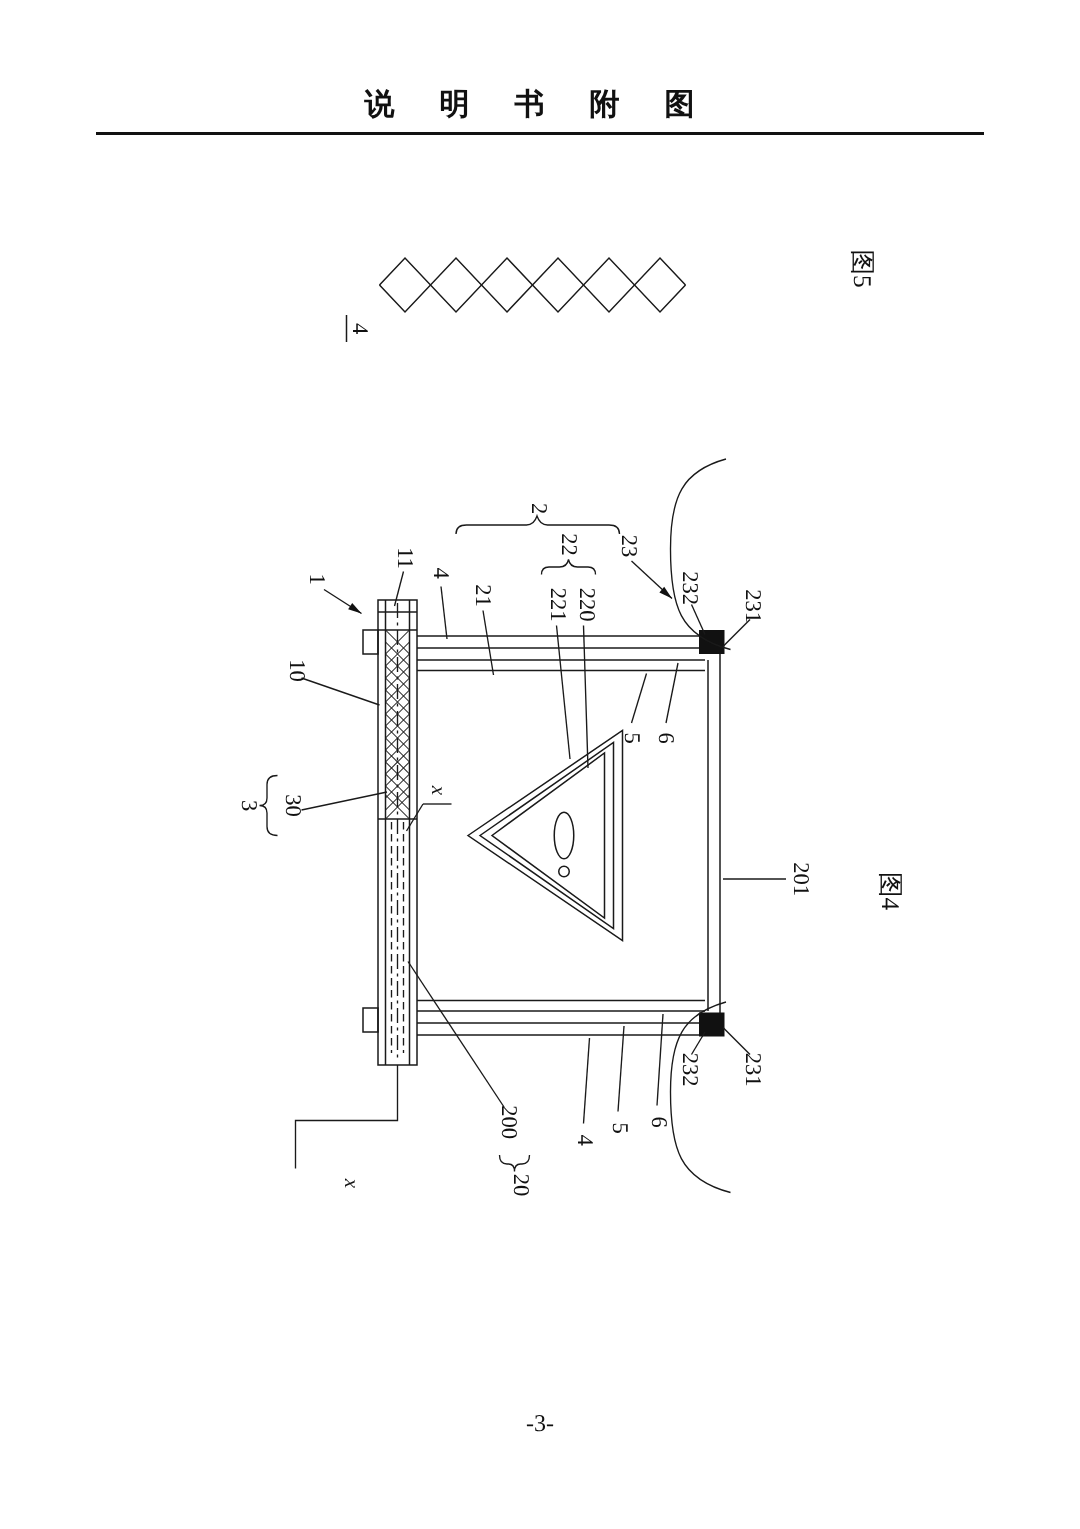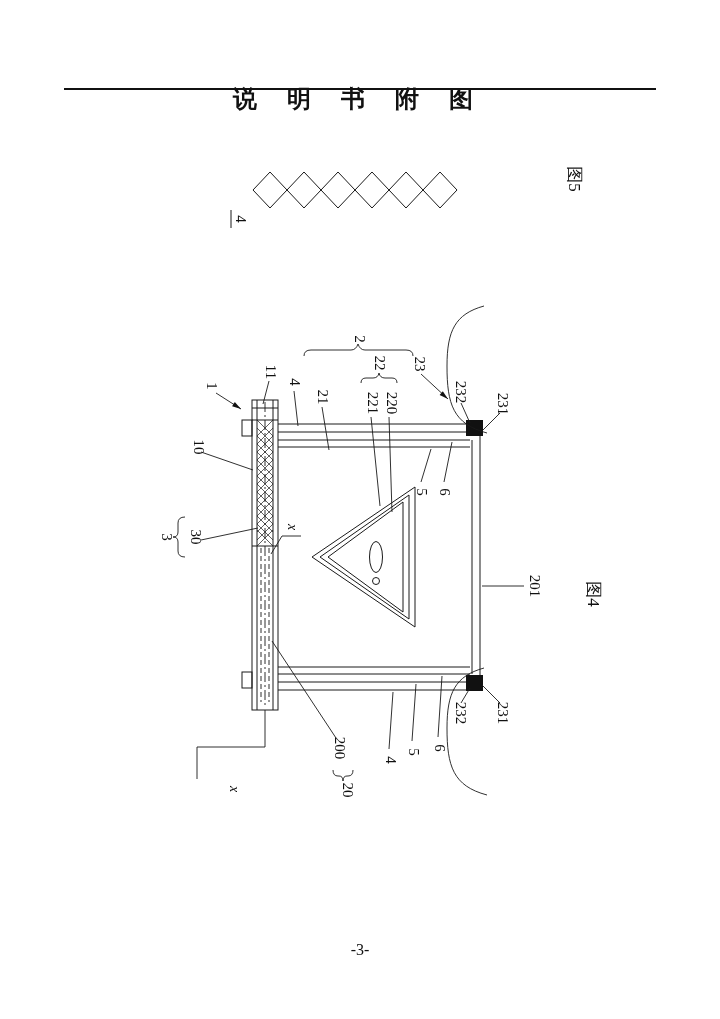--- a/index.html
+++ b/index.html
@@ -8,24 +8,23 @@
     width:720px;height:1019px;
     background:#ffffff;
     font-family:"Liberation Serif","DejaVu Serif",serif;
     color:#111;
     overflow:hidden;
     margin:0 auto;
   }
   .header-title{
     position:absolute;top:56px;left:0;width:720px;
     text-align:center;
-    font-size:24px;font-weight:bold;
+    font-size:20px;font-weight:bold;
     letter-spacing:30px;padding-left:16px;box-sizing:border-box;
     color:#111;
-    margin-top:27px;
   }
   .header-rule{
     position:absolute;top:88px;left:64px;width:592px;height:2px;
     background:#111;
   }
   .footer-pagenum{
     position:absolute;top:941px;left:0;width:720px;
     text-align:center;font-size:16px;color:#111;
   }
   svg.drawing-layer{position:absolute;top:0;left:0;}

